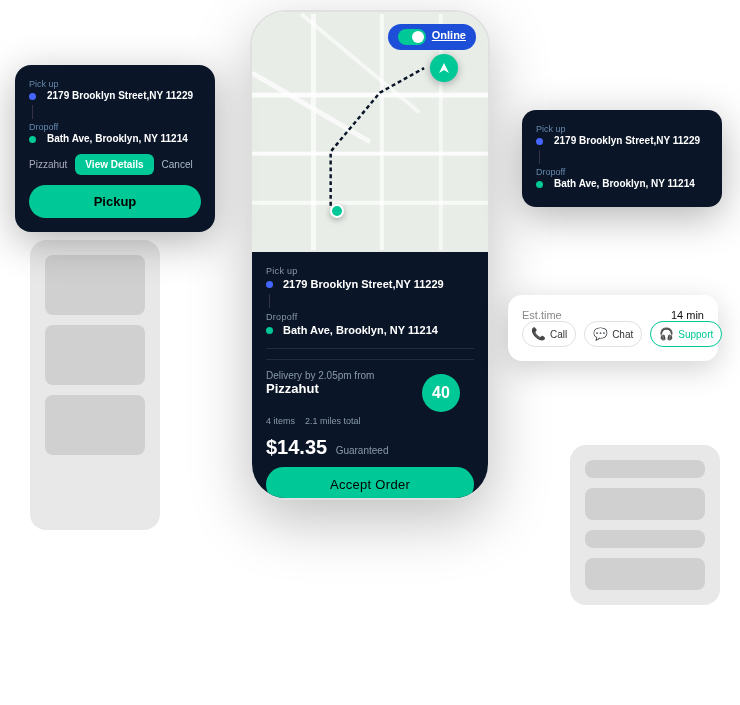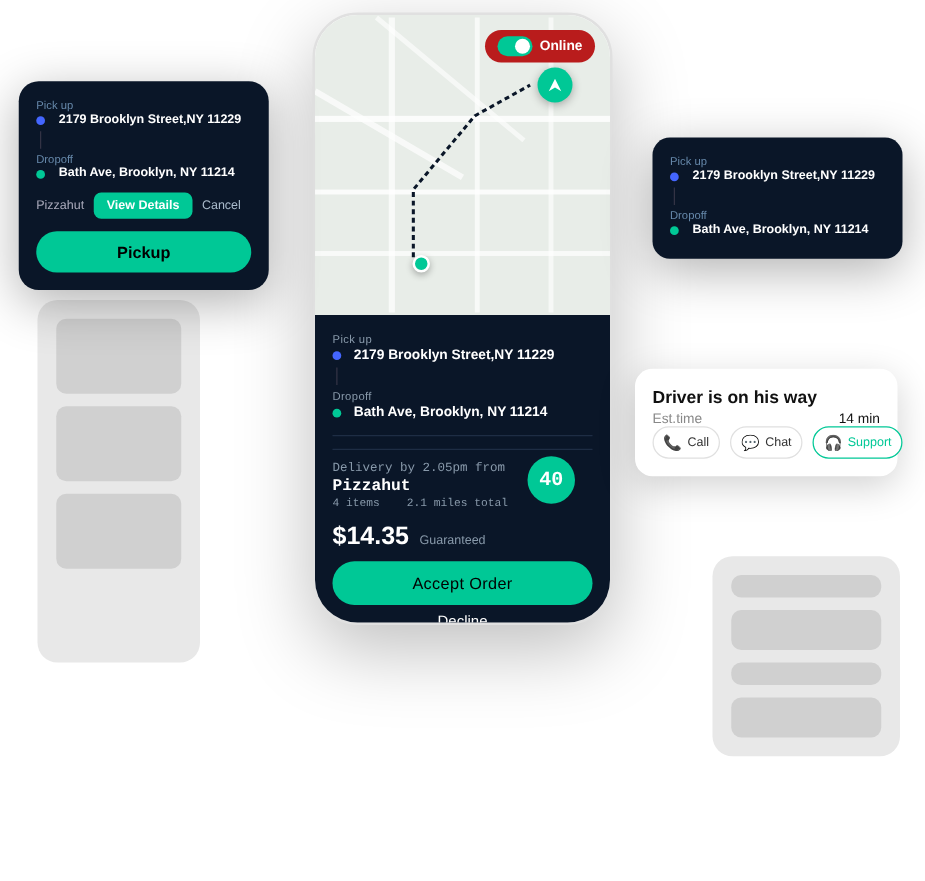--- a/index.html
+++ b/index.html
@@ -81,30 +81,30 @@
       height: 240px;
       background: #e8ede8;
       position: relative;
       overflow: hidden;
     }
 
     .online-badge {
       position: absolute;
       top: 12px;
       right: 12px;
-      background: #b91c1c;
+      background: #1d4ed8;
       border-radius: 20px;
       padding: 5px 10px;
       display: flex;
-      align-items: center;
       gap: 6px;
       font-size: 11px;
       color: white;
       font-weight: 600;
       z-index: 10;
+      text-decoration: underline;
     }
 
     .toggle-switch {
       width: 28px;
       height: 16px;
       background: #00c896;
       border-radius: 8px;
       position: relative;
     }
     .toggle-knob {
@@ -202,21 +202,21 @@
 
     .delivery-restaurant {
       font-size: 13px;
       color: white;
       font-weight: 700;
     }
 
     .delivery-meta {
       font-size: 9px;
       color: #8899aa;
-      margin-top: 2px;
+      margin-top: 20px;
     }
 
     .price-section {
       text-align: left;
       margin-top: 10px;
     }
 
     .price-amount {
       font-size: 20px;
       color: white;
@@ -504,21 +504,21 @@
         </div>
         <div class="connector-line" style="margin-left:3px;margin-bottom:4px;"></div>
         <div class="pickup-label">Dropoff</div>
         <div class="address-row">
           <span class="address-dot dot-green address-row-dot"></span>
           <span class="address-text" style="margin-left:5px;margin-bottom:0;">Bath Ave, Brooklyn, NY 11214</span>
         </div>
       </div>
 
       
-      <div class="delivery-section" style="position:relative;font-family:Liberation Mono, monospace;">
+      <div class="delivery-section" style="position:relative;">
         <div class="delivery-by-text">Delivery by 2.05pm from</div>
         <div class="delivery-restaurant">Pizzahut</div>
         <div class="delivery-meta">
           <span>4 items</span>
           &nbsp;&nbsp;
           <span>2.1 miles total</span>
         </div>
         <div class="circle-badge-40">
           <span>40</span>
         </div>
@@ -544,21 +544,20 @@
     </div>
     <div class="connector-line" style="margin-left:3px;"></div>
     <div class="small-label">Dropoff</div>
     <div class="address-row">
       <span class="address-dot dot-green address-row-dot"></span>
       <span class="small-address" style="margin-left:6px;font-size:10px;">Bath Ave, Brooklyn, NY 11214</span>
     </div>
   </div>
 
   <div class="driver-card">
-    <div class="driver-title">Driver is on his way</div>
     <div class="driver-est">
       <span>Est.time</span>
       <span class="driver-est-time">14 min</span>
     </div>
     <div class="driver-actions">
       <button class="driver-action-btn">
         <span class="action-icon">📞</span>
         <span>Call</span>
       </button>
       <button class="driver-action-btn">

